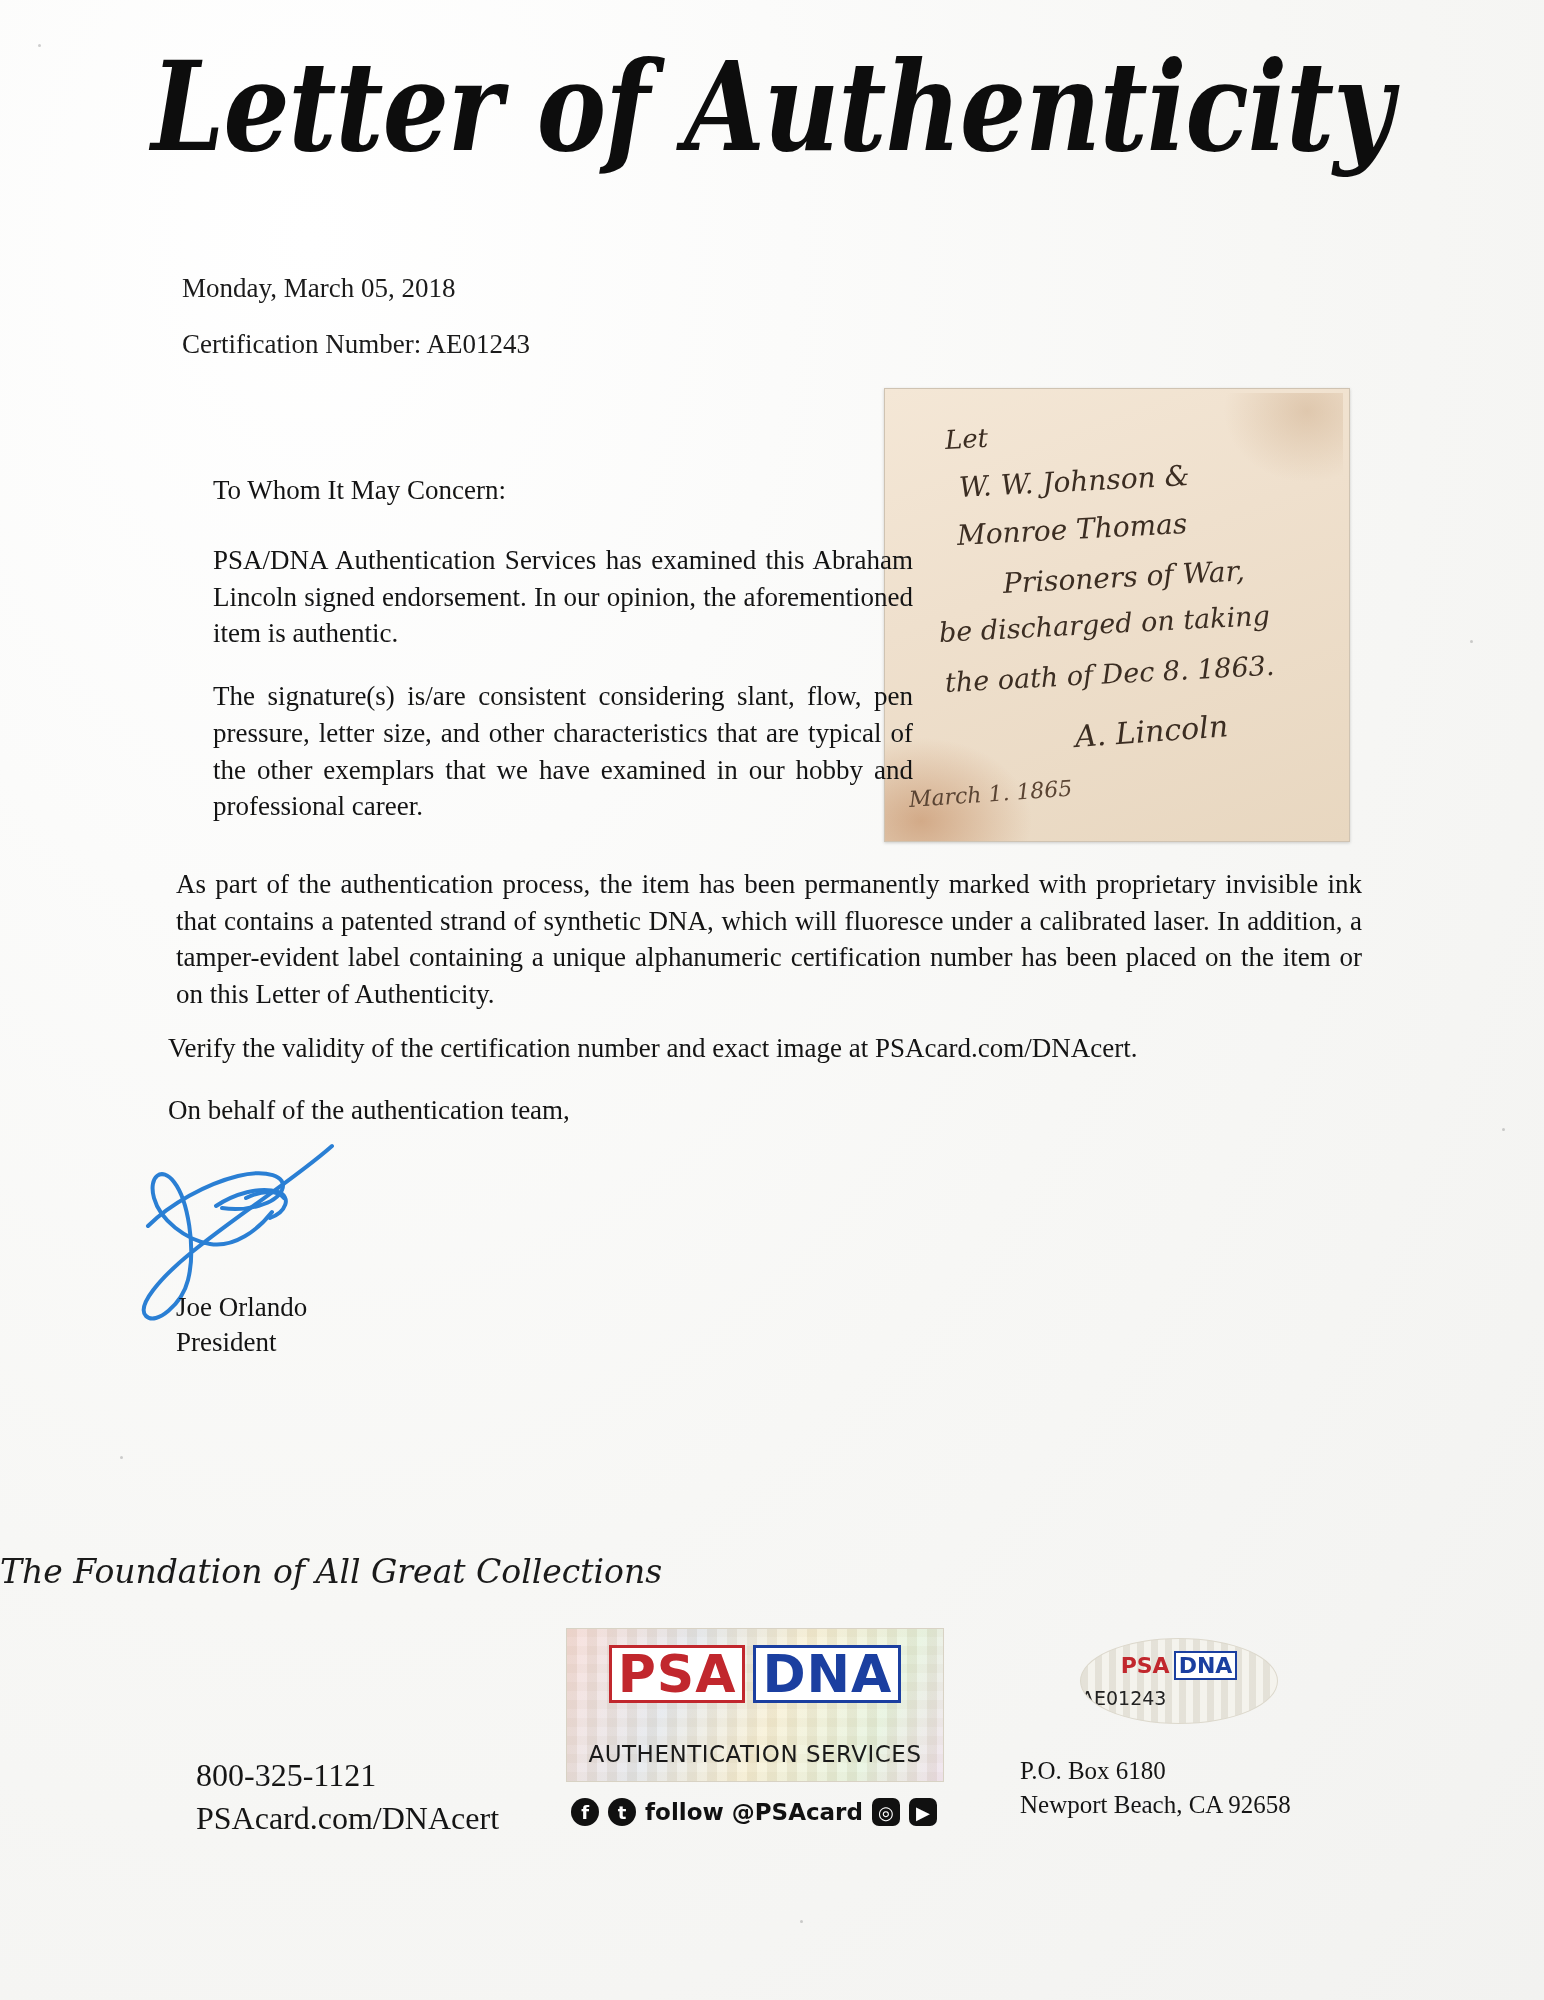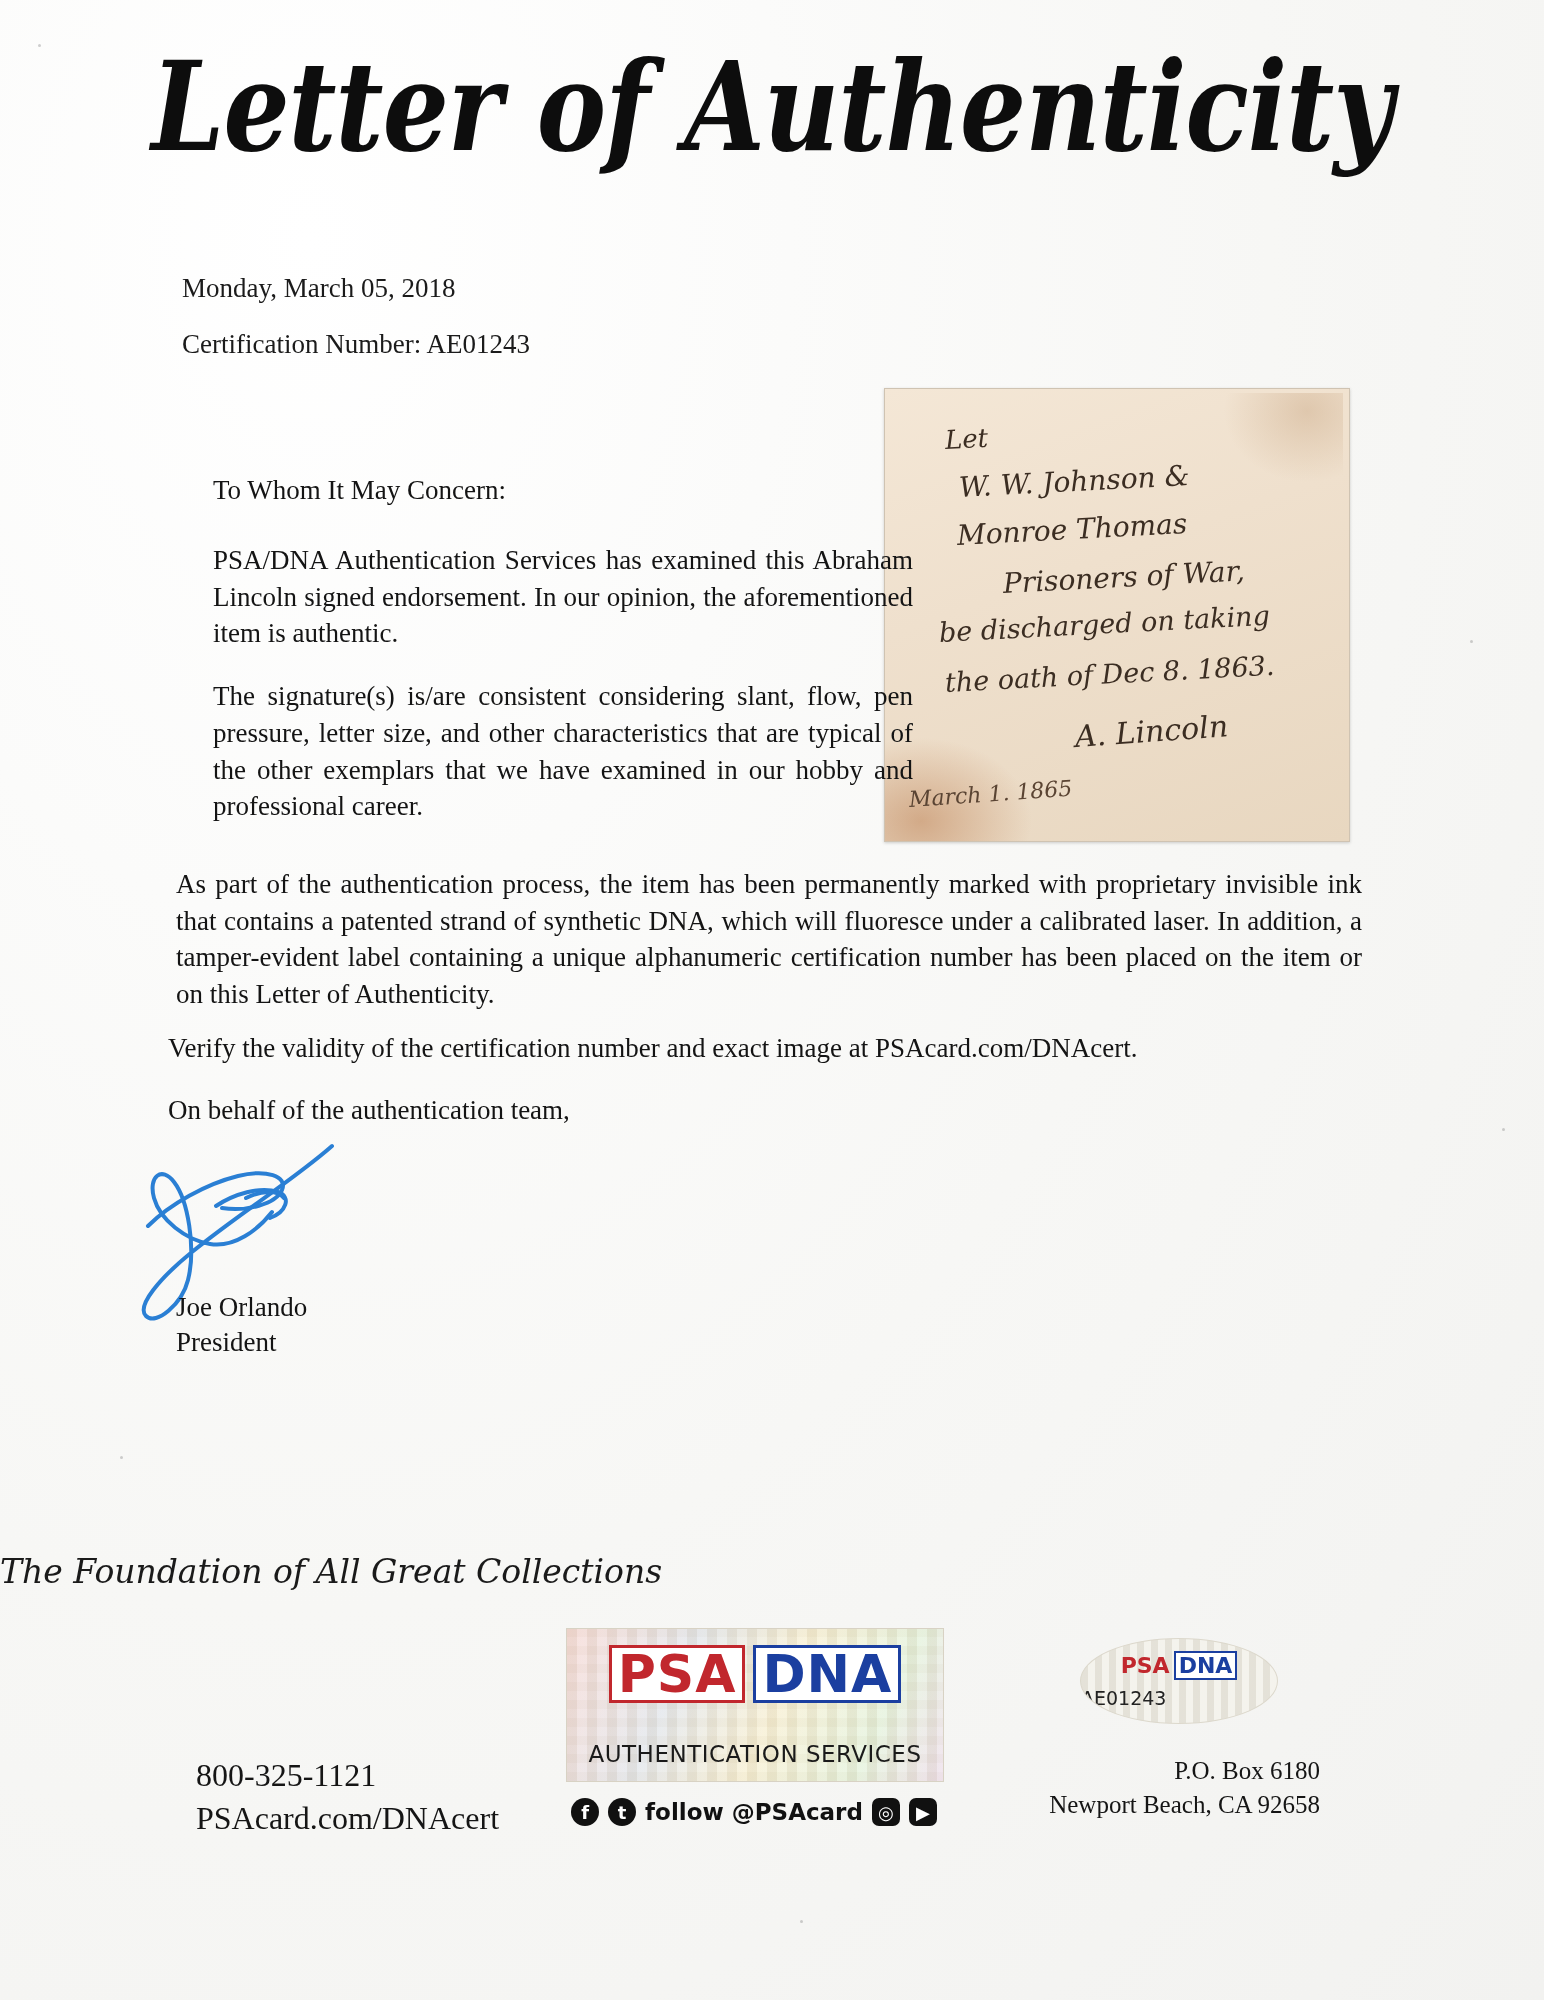--- a/index.html
+++ b/index.html
@@ -242,21 +242,21 @@
     font-size: 32px;
     line-height: 1.35;
     color: #151515;
     font-family: Liberation Serif, serif;
   }
   .foot-right {
     position: absolute;
     left: 1020px;
     top: 1754px;
     width: 300px;
-    text-align: right;
+    text-align: left;
     font-size: 25px;
     line-height: 1.35;
     color: #151515;
   }
   .oval {
     position: absolute;
     left: 1080px;
     top: 1638px;
     width: 196px;
     height: 84px;

